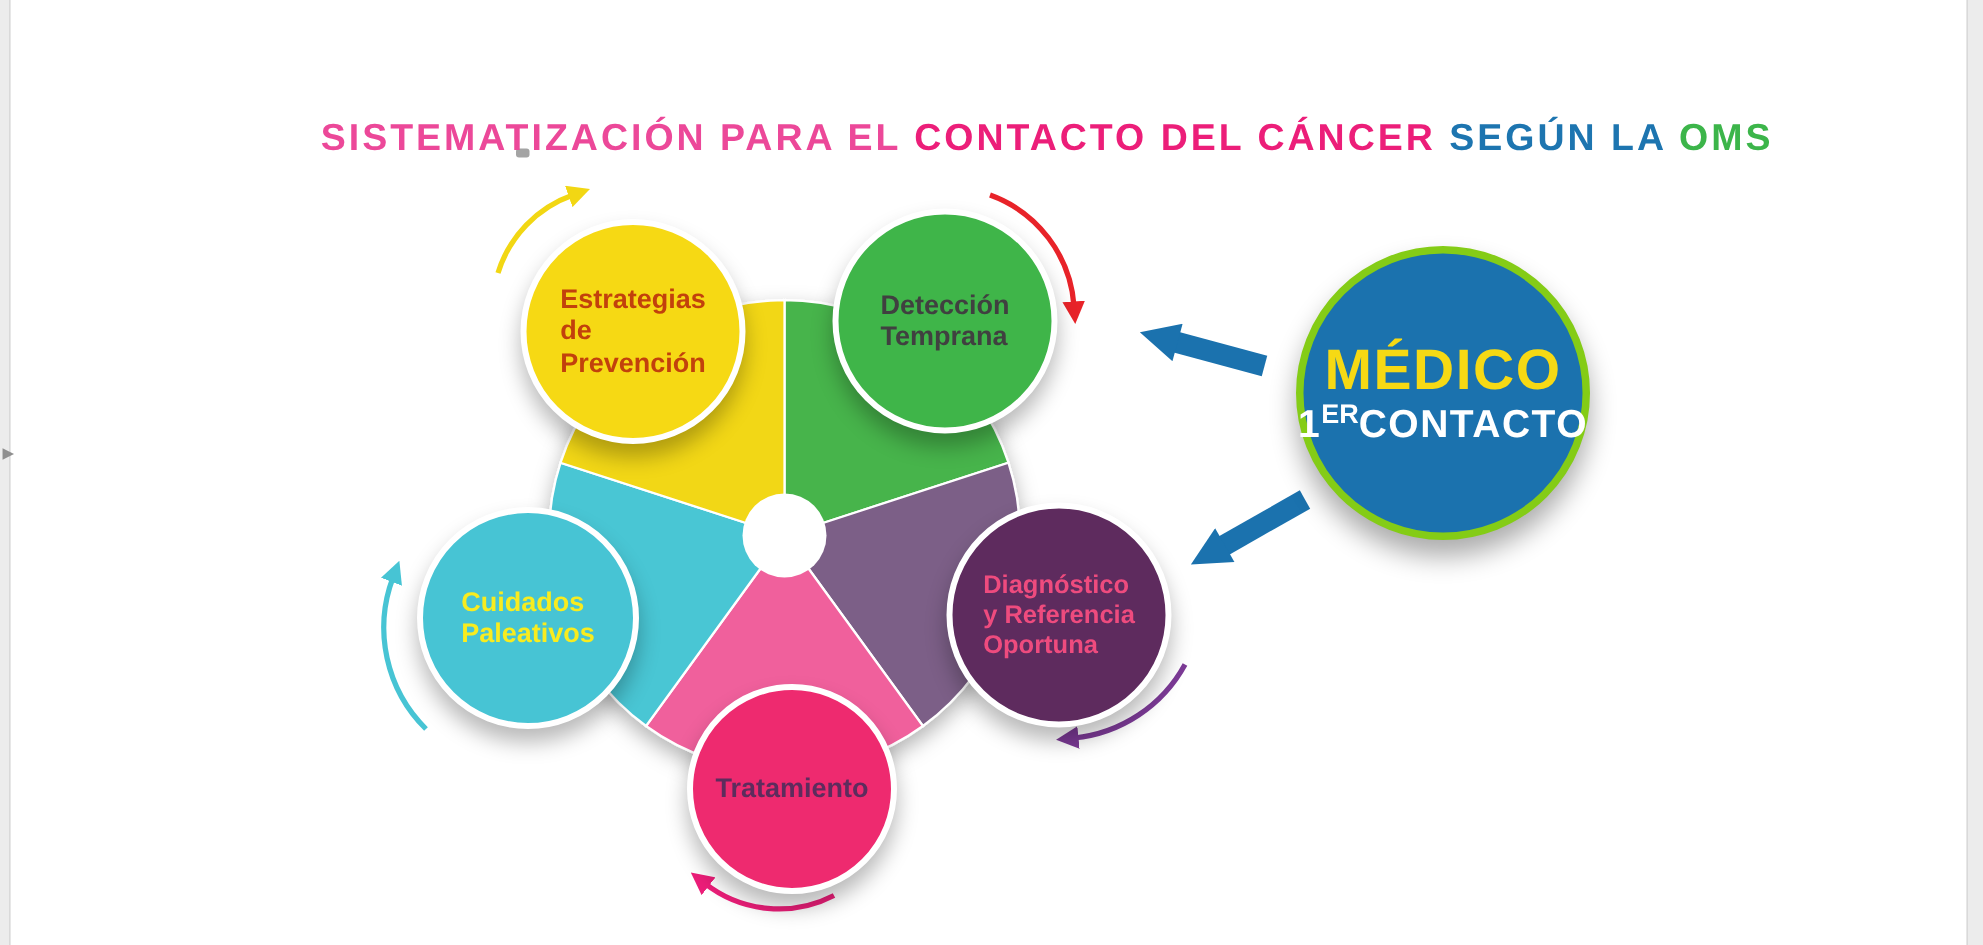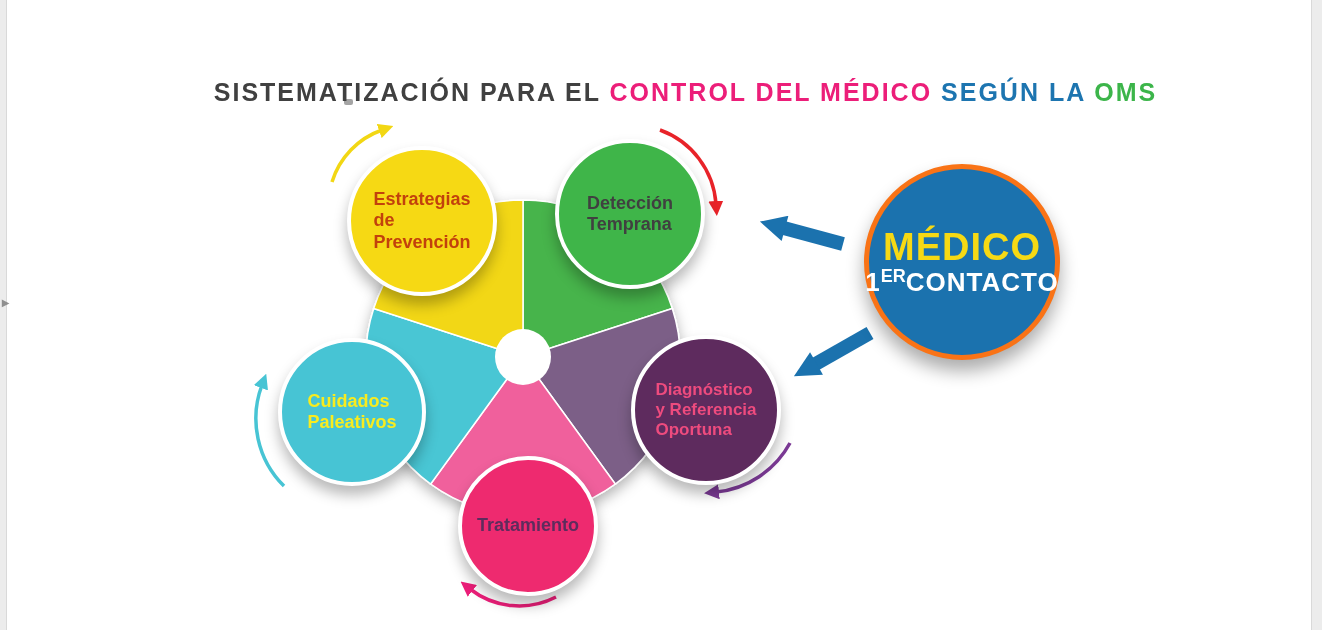--- a/index.html
+++ b/index.html
@@ -41,21 +41,21 @@
     display:flex; align-items:center; justify-content:center;
   }
   .node-label {
     font-weight:bold; white-space:pre-line; line-height:1.18;
     font-size:18px; text-align:left;
   }
   .node--tratamiento .node-label { text-align:center; }
 
   .medico {
     position:absolute; left:864px; top:164px; width:196px; height:196px;
-    border-radius:50%; border:5px solid #f97316;
+    border-radius:50%; border:5px solid #84cc16;
     box-shadow:0 11px 18px rgba(0,0,0,0.33);
     display:flex; flex-direction:column; align-items:center; justify-content:center;
   }
   .medico-title {
     font-size:38px; font-weight:bold; letter-spacing:1px; line-height:1.05;
   }
   .medico-contact {
     font-size:26px; font-weight:bold; letter-spacing:1px; line-height:1.1;
     white-space:nowrap;
   }
@@ -67,21 +67,21 @@
 <body>
 
 <div class="stage">
 
   <div class="edge edge-left"></div>
   <div class="edge edge-right"></div>
   <div class="collapse-arrow">▶</div>
   <div class="stray-mark"></div>
 
   <h1 class="title">
-    <span style="color: #404040;">SISTEMATIZACIÓN PARA EL </span><span style="color: rgb(236, 30, 121);">CONTROL DEL MÉDICO </span><span style="color: rgb(29, 117, 176);">SEGÚN LA </span><span style="color: rgb(60, 181, 74);">OMS</span>
+    <span style="color: #ec4899;">SISTEMATIZACIÓN PARA EL </span><span style="color: rgb(236, 30, 121);">CONTACTO DEL CÁNCER </span><span style="color: rgb(29, 117, 176);">SEGÚN LA </span><span style="color: rgb(60, 181, 74);">OMS</span>
   </h1>
 
   <svg class="diagram-svg" width="1322" height="630" viewBox="0 0 1322 630">
     <defs>
       <filter id="wheelShadow" x="-30%" y="-30%" width="160%" height="170%">
         <feDropShadow dx="0" dy="6" stdDeviation="7" flood-color="#000000" flood-opacity="0.3"></feDropShadow>
       </filter>
       <marker id="mBlue" viewBox="0 0 10 10" refX="2" refY="5" markerWidth="30" markerHeight="26" orient="auto" markerUnits="userSpaceOnUse">
         <path d="M0 0 L10 5 L0 10 Z" fill="#1b72ae"></path>
       </marker>

